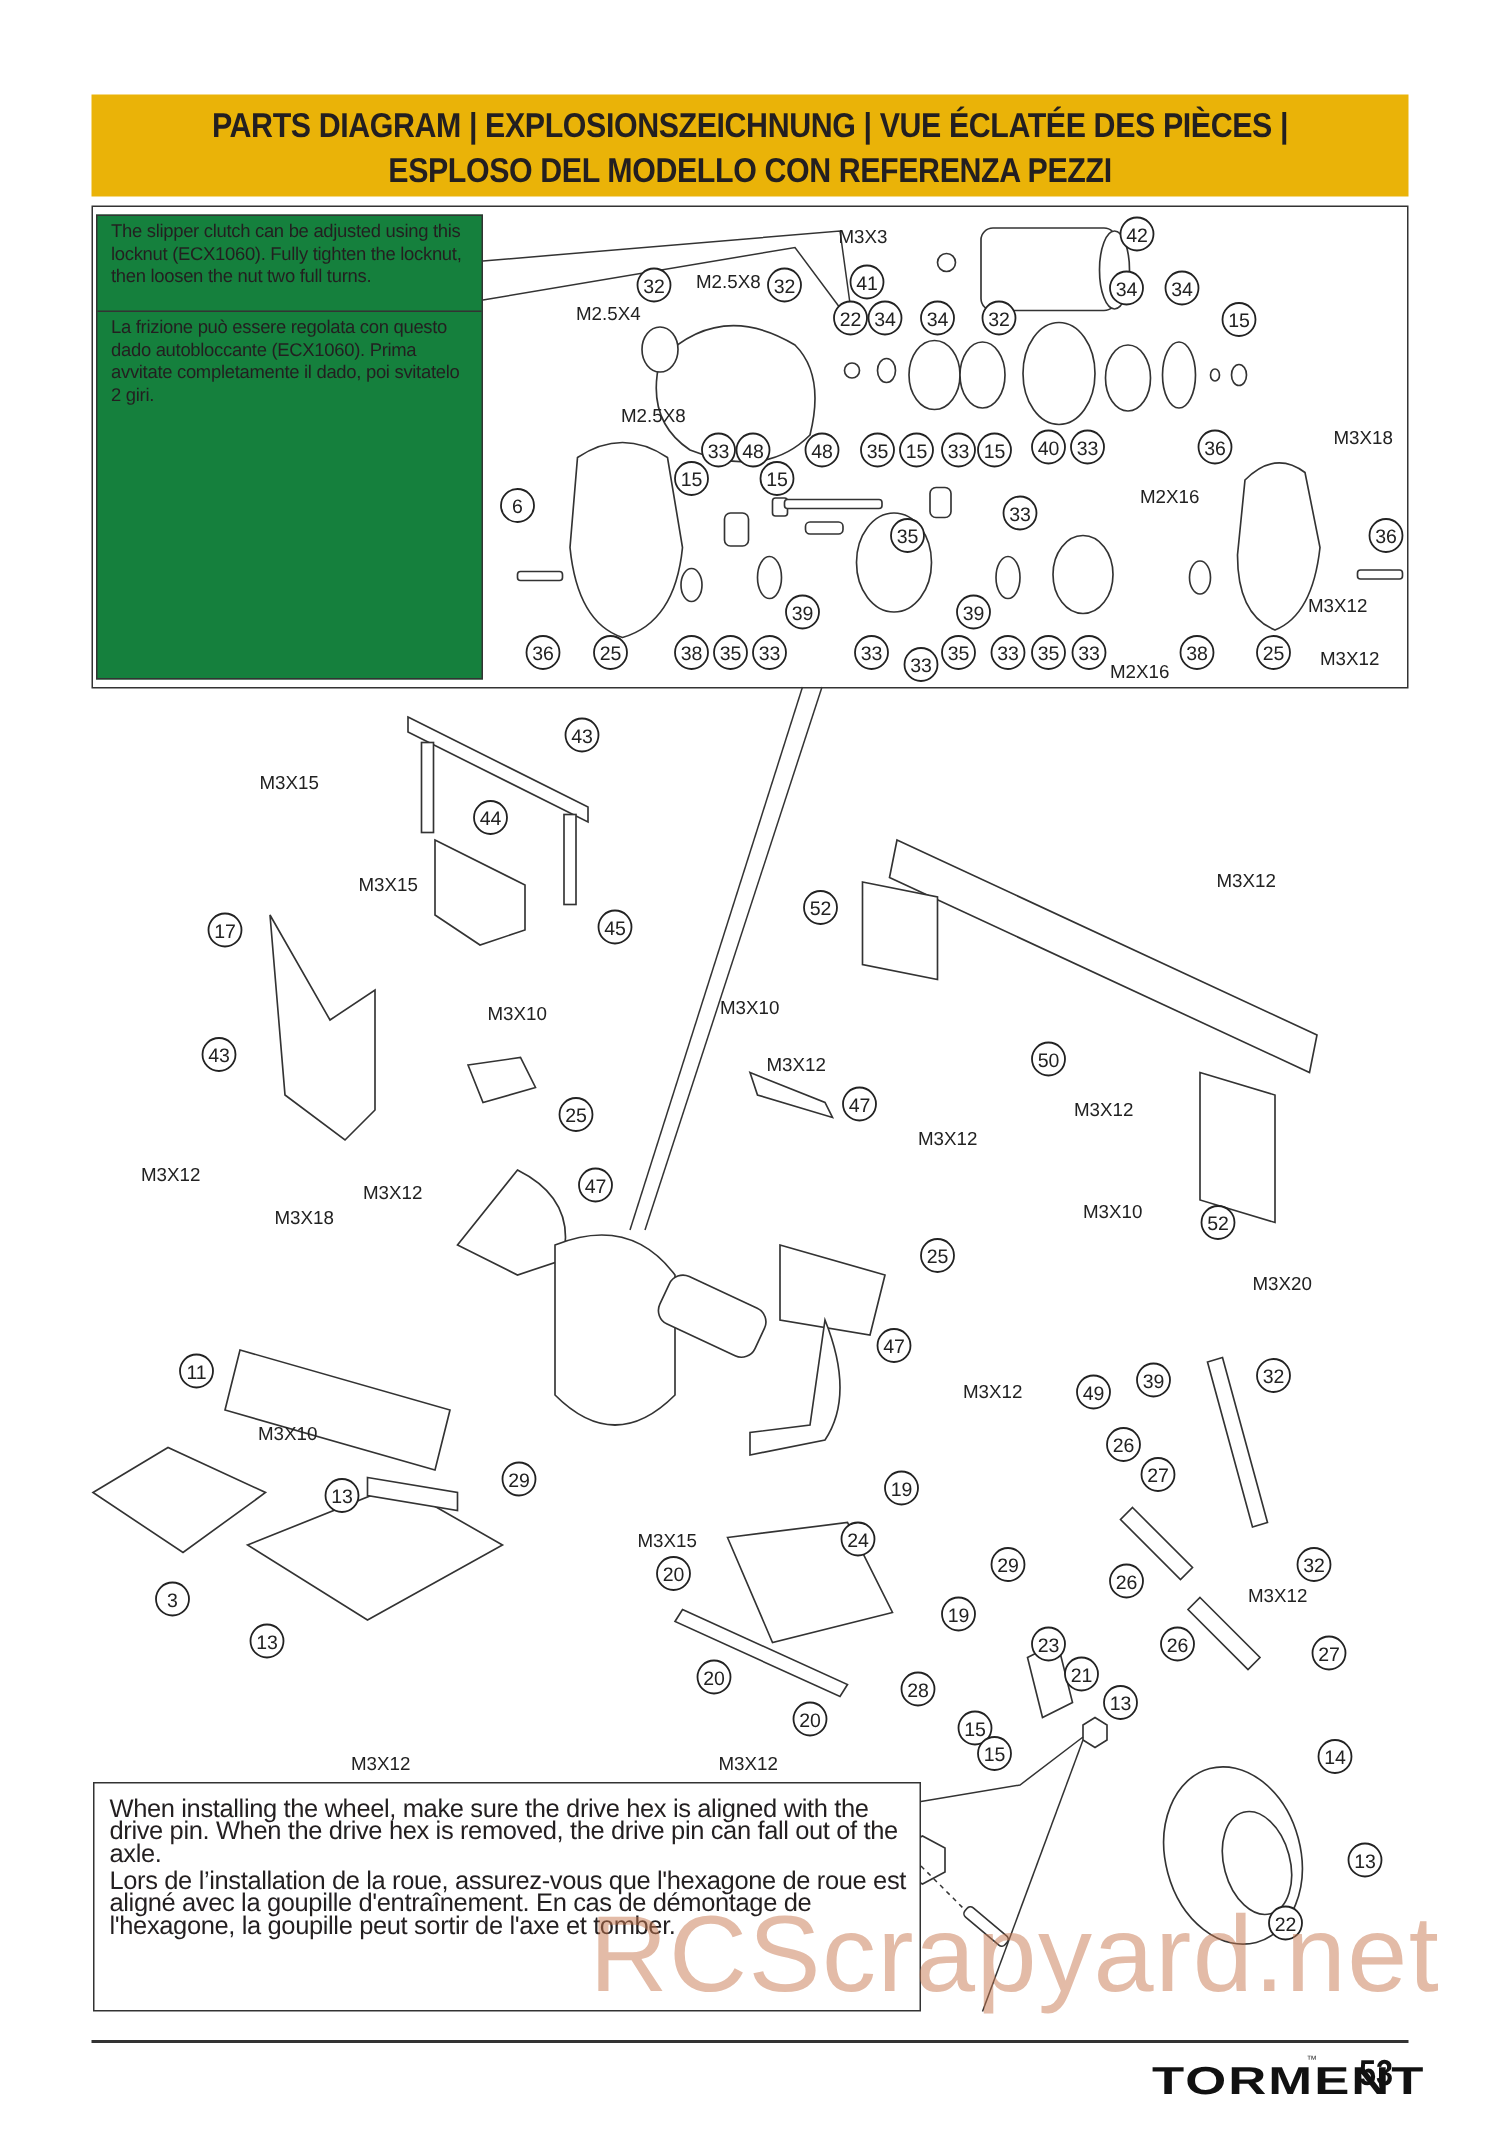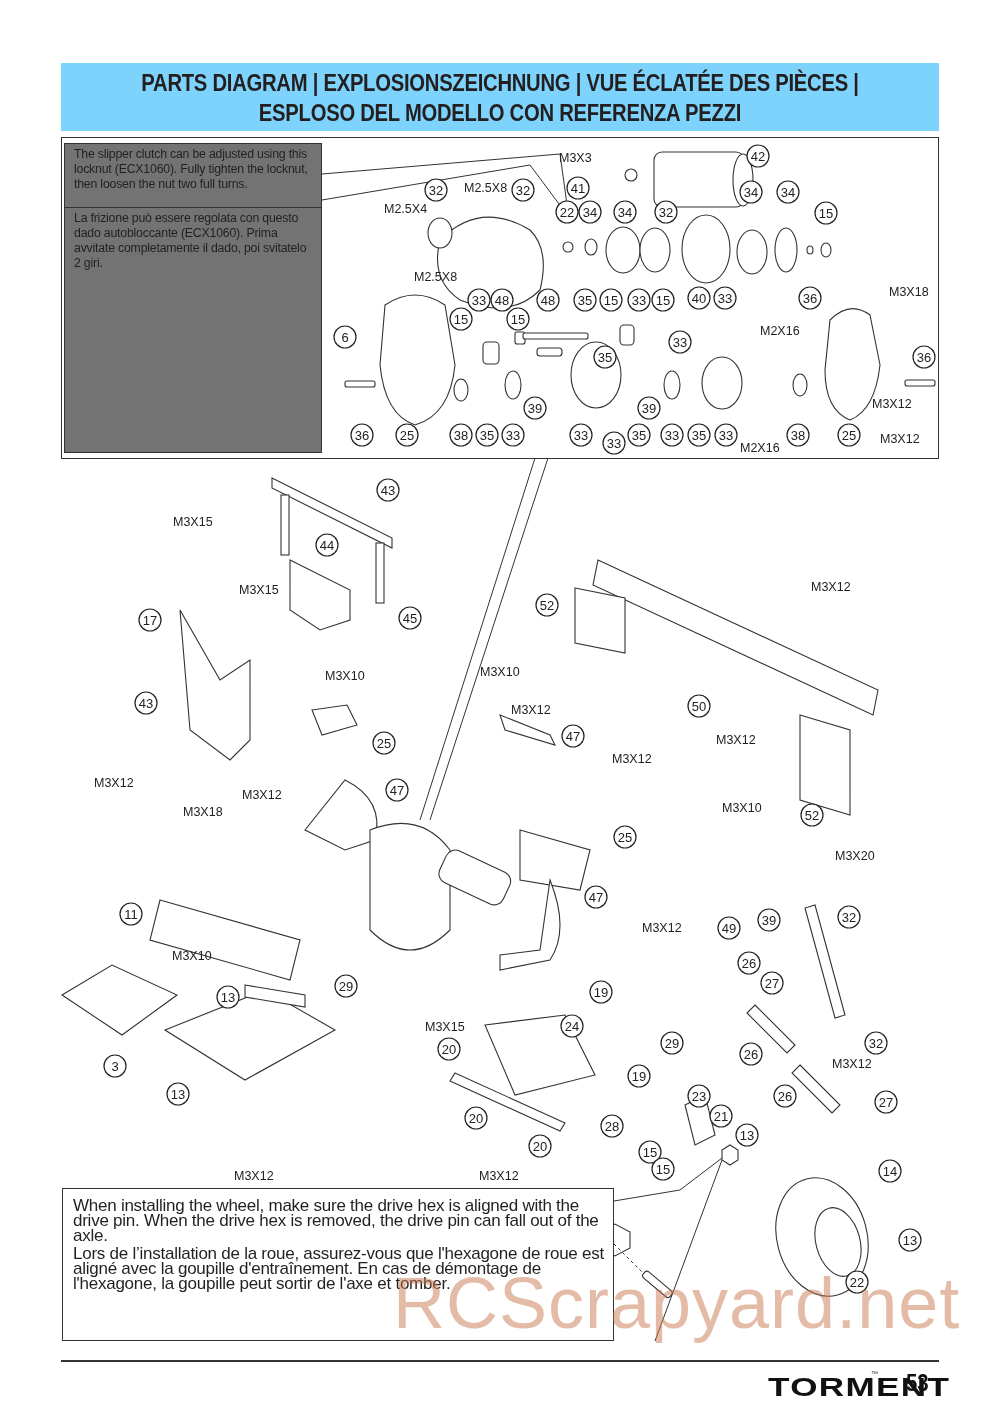--- a/index.html
+++ b/index.html
@@ -1,21 +1,21 @@
 <!DOCTYPE html>
 <html><head>
 <meta charset="utf-8">
 <style>
   html, body { margin:0; padding:0; background:#ffffff; }
   body { width:1000px; height:1420px; position:relative; overflow:hidden; font-family:"Liberation Sans", sans-serif; color:#231f20; }
-  .title-band { position:absolute; left:61px; top:63px; width:878px; height:68px; background:#7dd3fc; text-align:center; }
+  .title-band { position:absolute; left:61px; top:63px; width:878px; height:68px; background:#eab308; text-align:center; }
   .title-band .line { font-family:"Liberation Sans", sans-serif; font-weight:bold; font-size:23px; line-height:30px; letter-spacing:-0.3px; transform:scaleX(0.88); transform-origin:center; white-space:nowrap; }
   .title-band .l1 { padding-top:5px; }
   .top-frame { position:absolute; left:61px; top:137px; width:878px; height:322px; border:1.5px solid #333; box-sizing:border-box; }
-  .note-box { position:absolute; left:64px; top:143px; width:258px; height:310px; border:1.5px solid #333; box-sizing:border-box; background:#737373; }
+  .note-box { position:absolute; left:64px; top:143px; width:258px; height:310px; border:1.5px solid #333; box-sizing:border-box; background:#15803d; }
   .note { padding:3px 6px 3px 9px; font-size:12.3px; line-height:15px; border-bottom:1.5px solid #333; letter-spacing:-0.2px; transform-origin:left; }
   .note:last-child { border-bottom:none; }
   .note.n1 { height:64px; box-sizing:border-box; }
   .note.n2 { height:79px; box-sizing:border-box; }
   .note.n3 { height:95px; box-sizing:border-box; }
   .wheel-note { position:absolute; left:62px; top:1188px; width:552px; height:153px; border:1.5px solid #333; box-sizing:border-box; background:#fff; padding:9px 8px 0 10px; }
   .wheel-note p { margin:0 0 3px 0; font-size:17px; line-height:15px; letter-spacing:-0.25px; }
   .footer-rule { position:absolute; left:61px; top:1360px; width:878px; height:2px; background:#333; }
   .brand { position:absolute; left:768px; top:1372px; font-family:"Liberation Sans", sans-serif; font-weight:900; font-size:26px; letter-spacing:1px; color:#111; transform:scaleX(1.35); transform-origin:left; }
   .tm { position:absolute; left:871px; top:1370px; font-size:7px; color:#333; }

